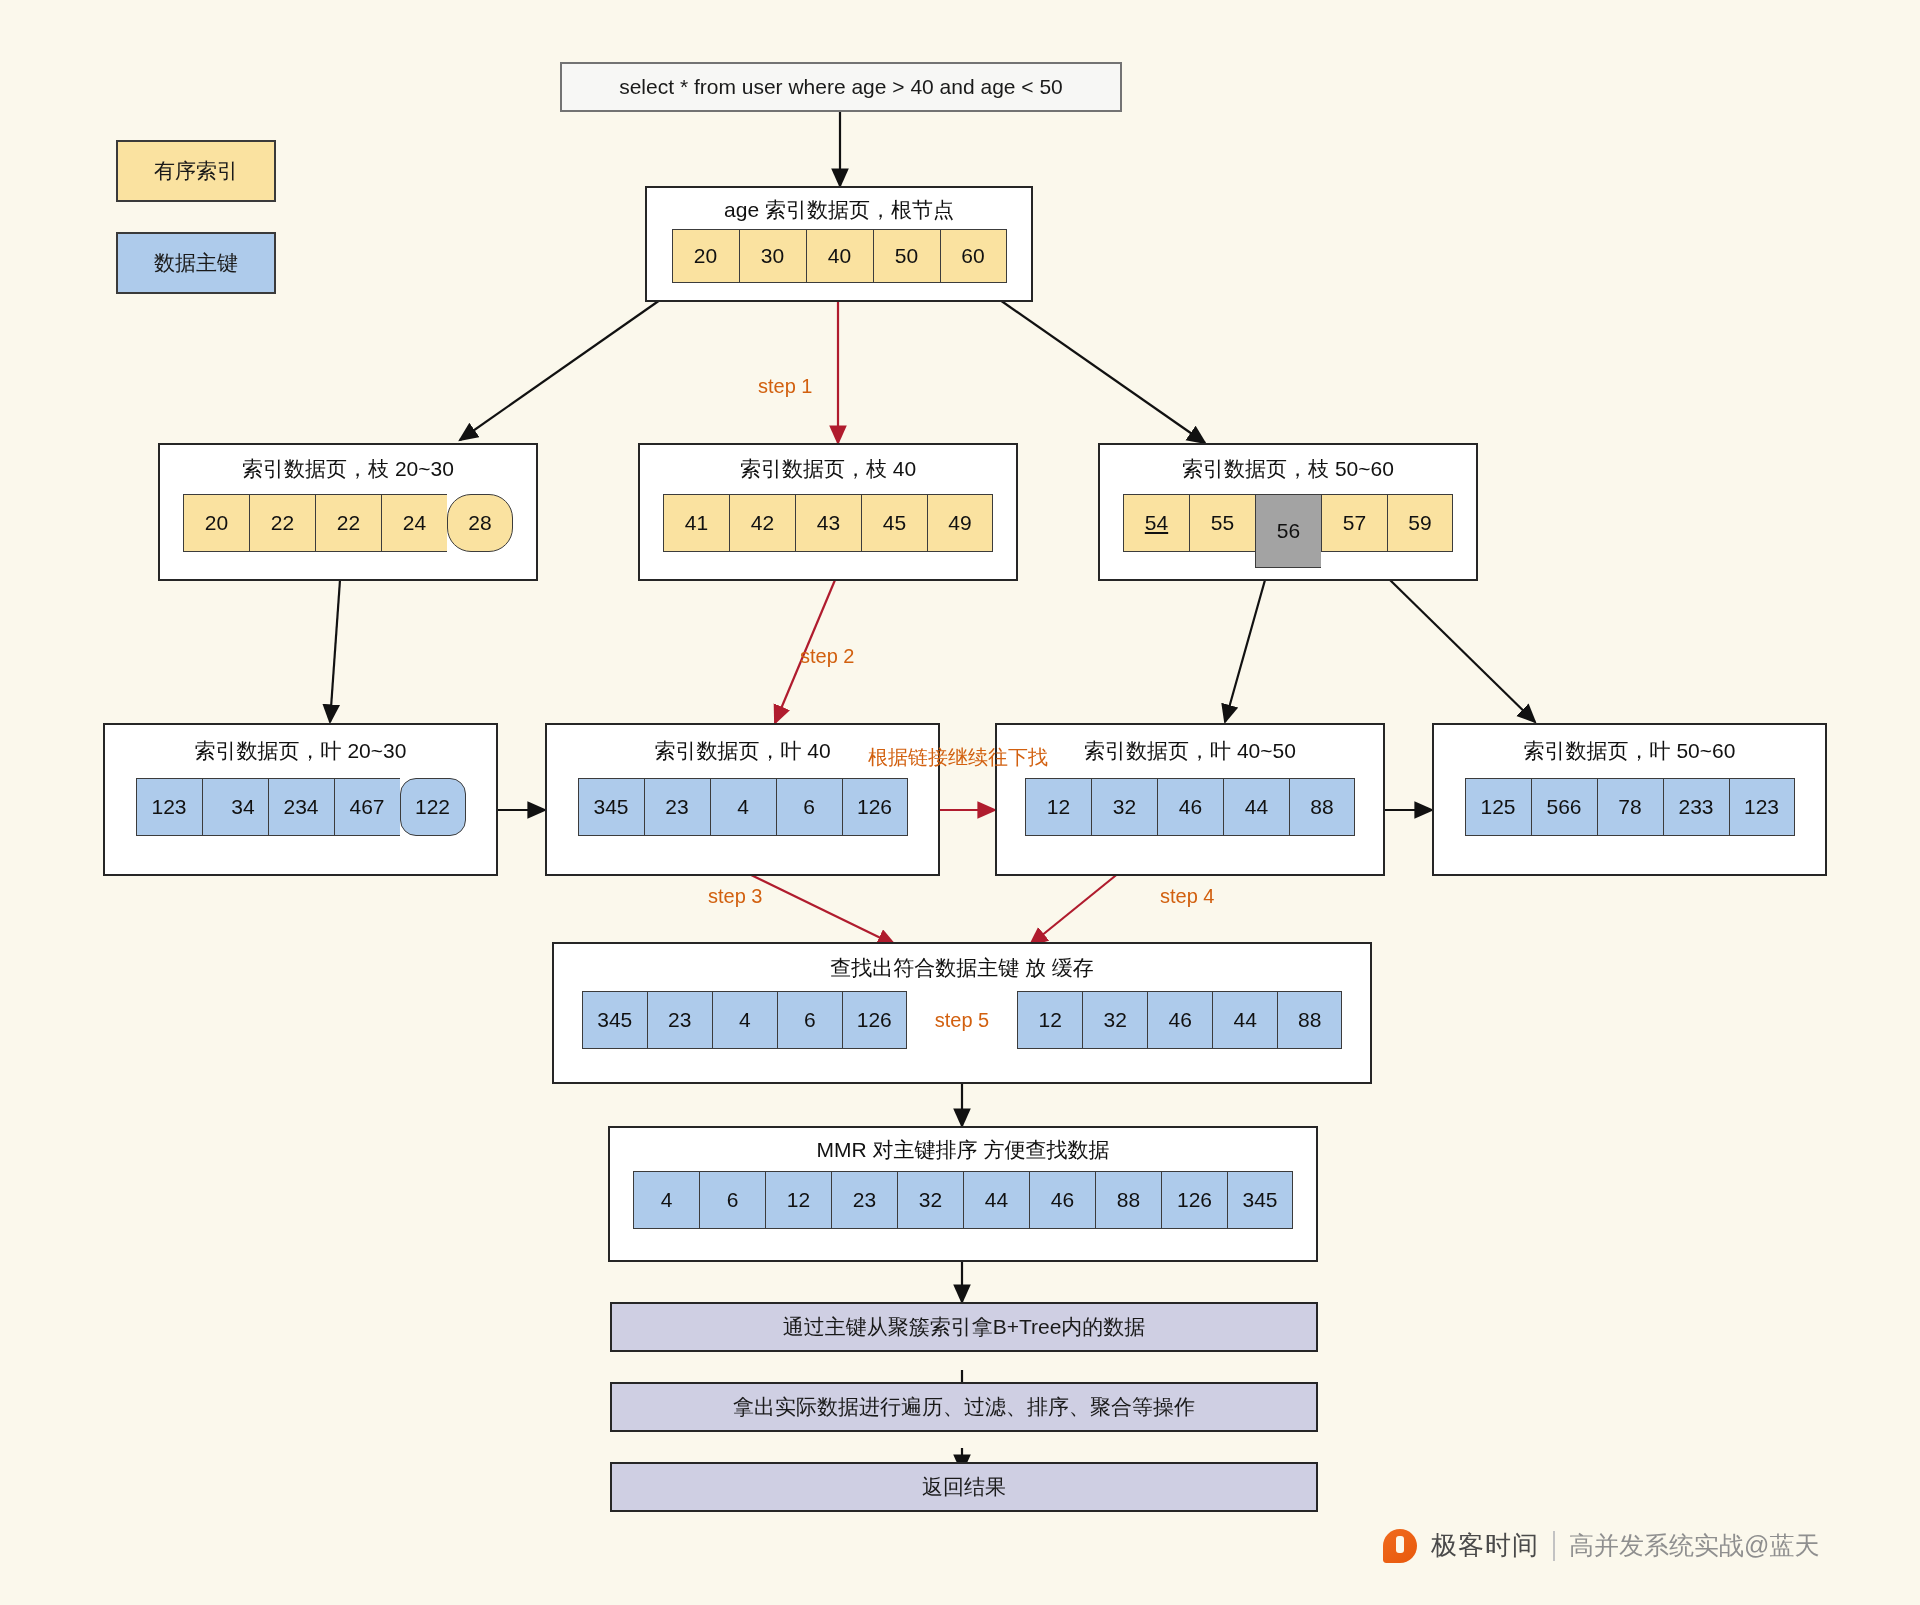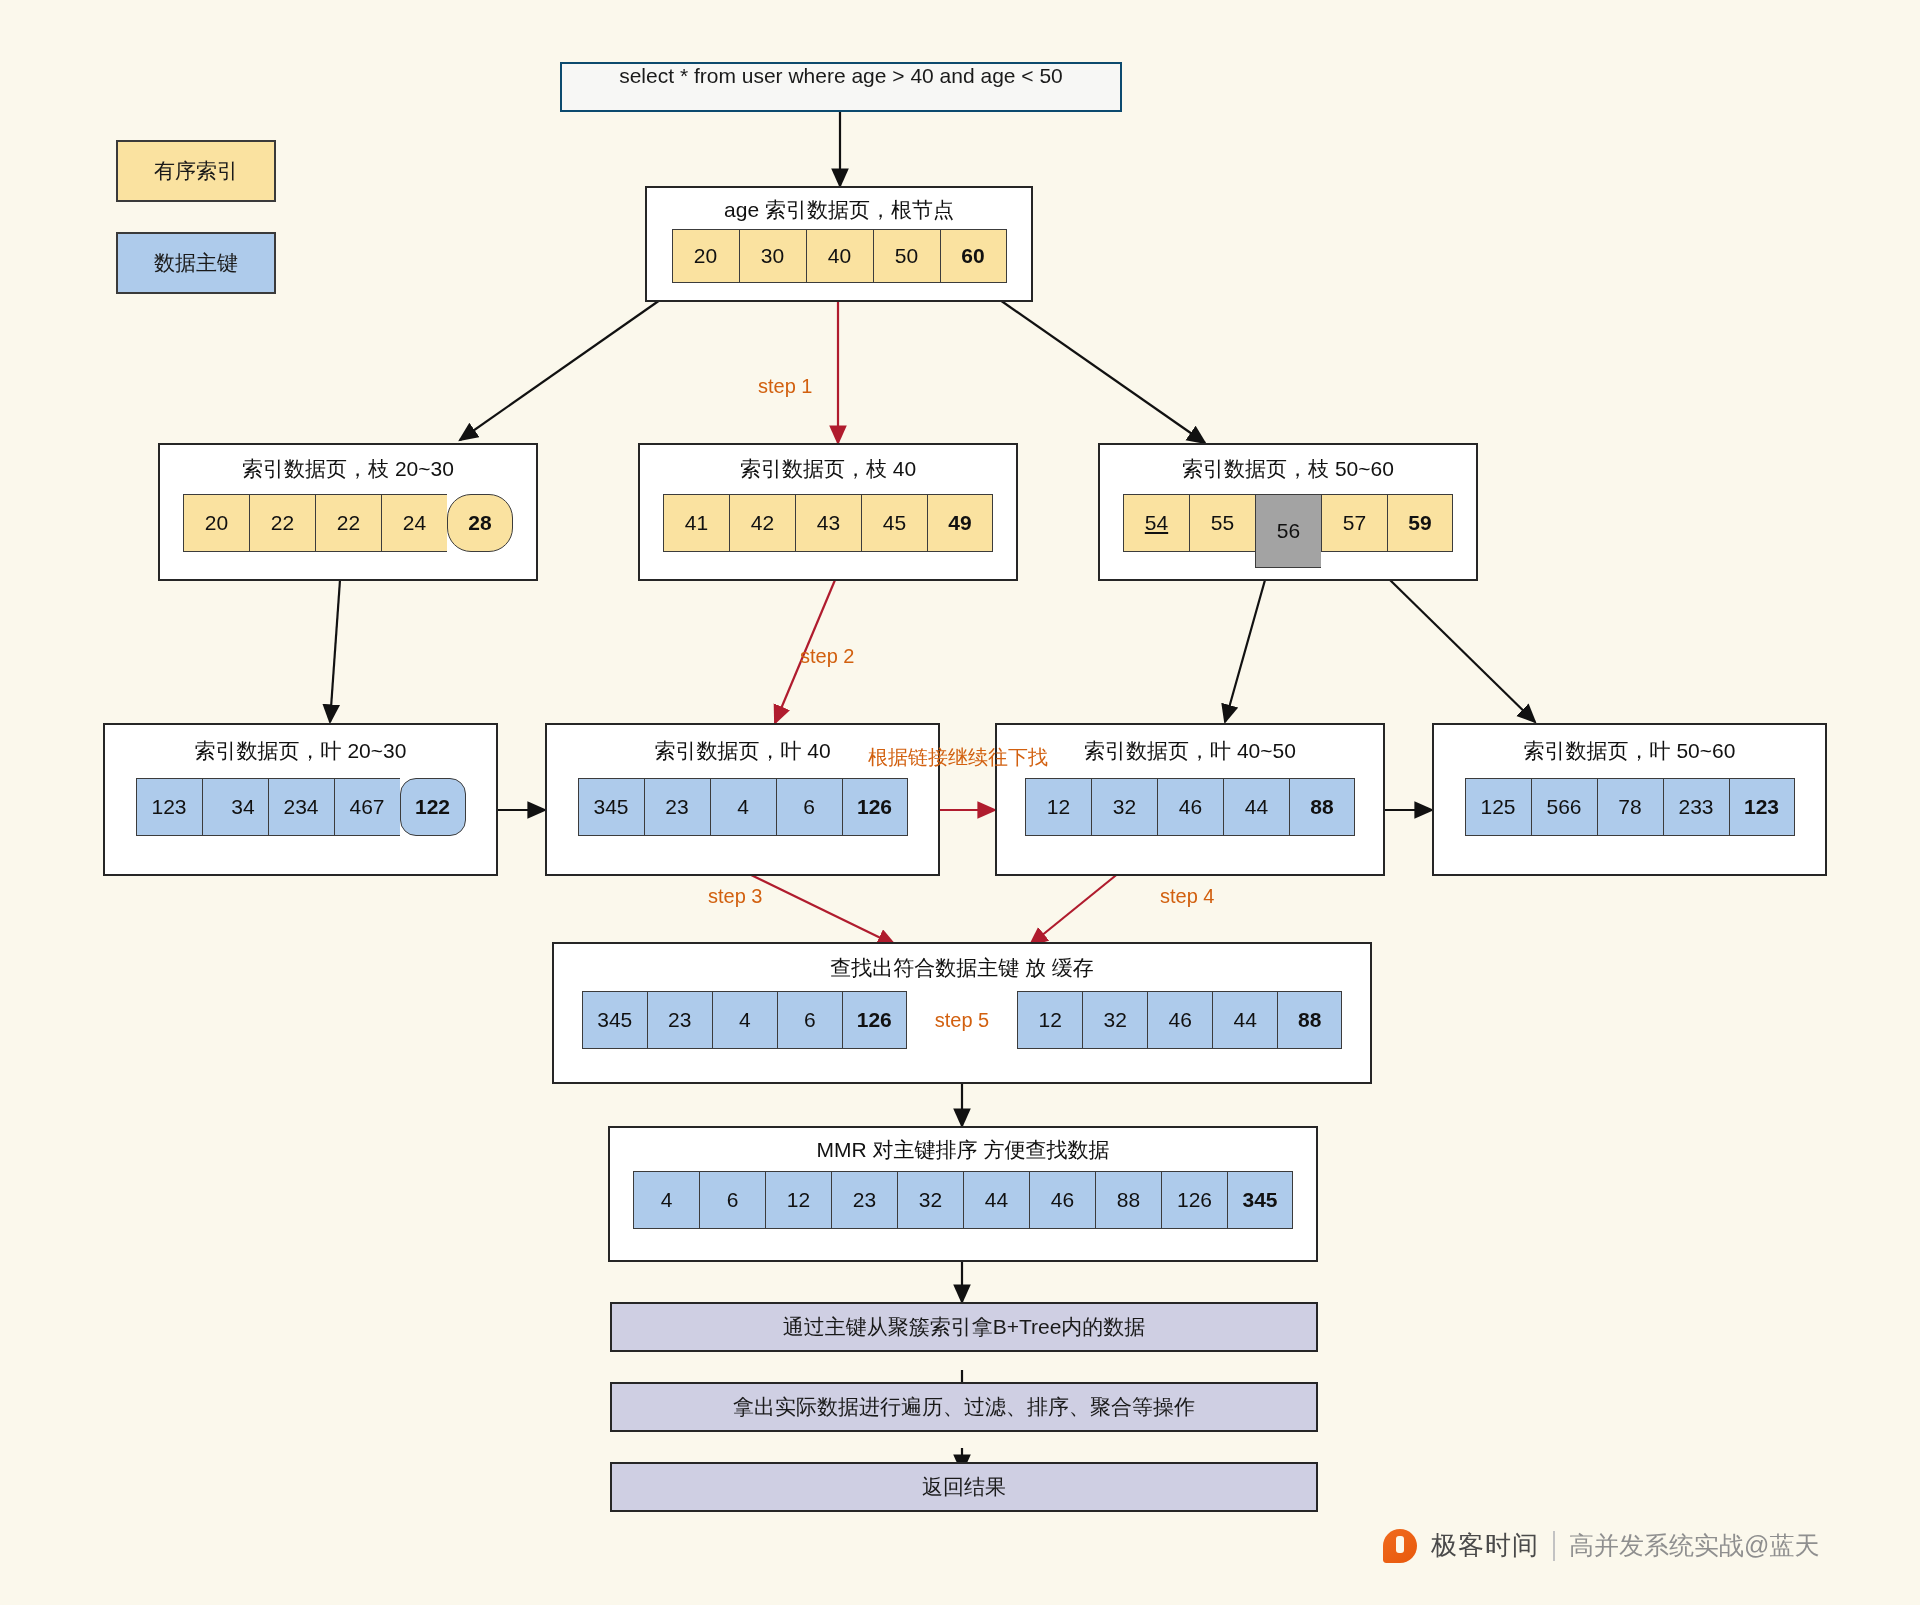--- a/index.html
+++ b/index.html
@@ -45,41 +45,41 @@
   .cell {
     box-sizing: border-box;
     border: 1.6px solid #3c3c3c;
     border-right-width: 0;
     display: flex;
     align-items: center;
     justify-content: center;
     font-size: 21px;
     color: #111;
   }
-  .cell:last-child { border-right-width: 1.6px; font-weight: bold; }
+  .cell:last-child { border-right-width: 1.6px; }
 
   .legend-box {
     position: absolute;
     box-sizing: border-box;
     border: 2px solid #3a3a3a;
     display: flex;
     align-items: center;
     justify-content: center;
     font-size: 21px;
   }
   .legend-idx { background: #fae2a0; }
   .legend-pk  { background: #aecbeb; }
 
   .sqlbox {
     position: absolute;
     box-sizing: border-box;
-    border: 2px solid #0c4a6e;
+    border: 2px solid #737373;
     background: #f7f7f5;
     display: flex;
-    align-items: flex-start;
+    align-items: center;
     justify-content: center;
     font-size: 21px;
   }
   .procbox {
     position: absolute;
     box-sizing: border-box;
     border: 2px solid #262626;
     background: #cfcfe3;
     display: flex;
     align-items: center;

